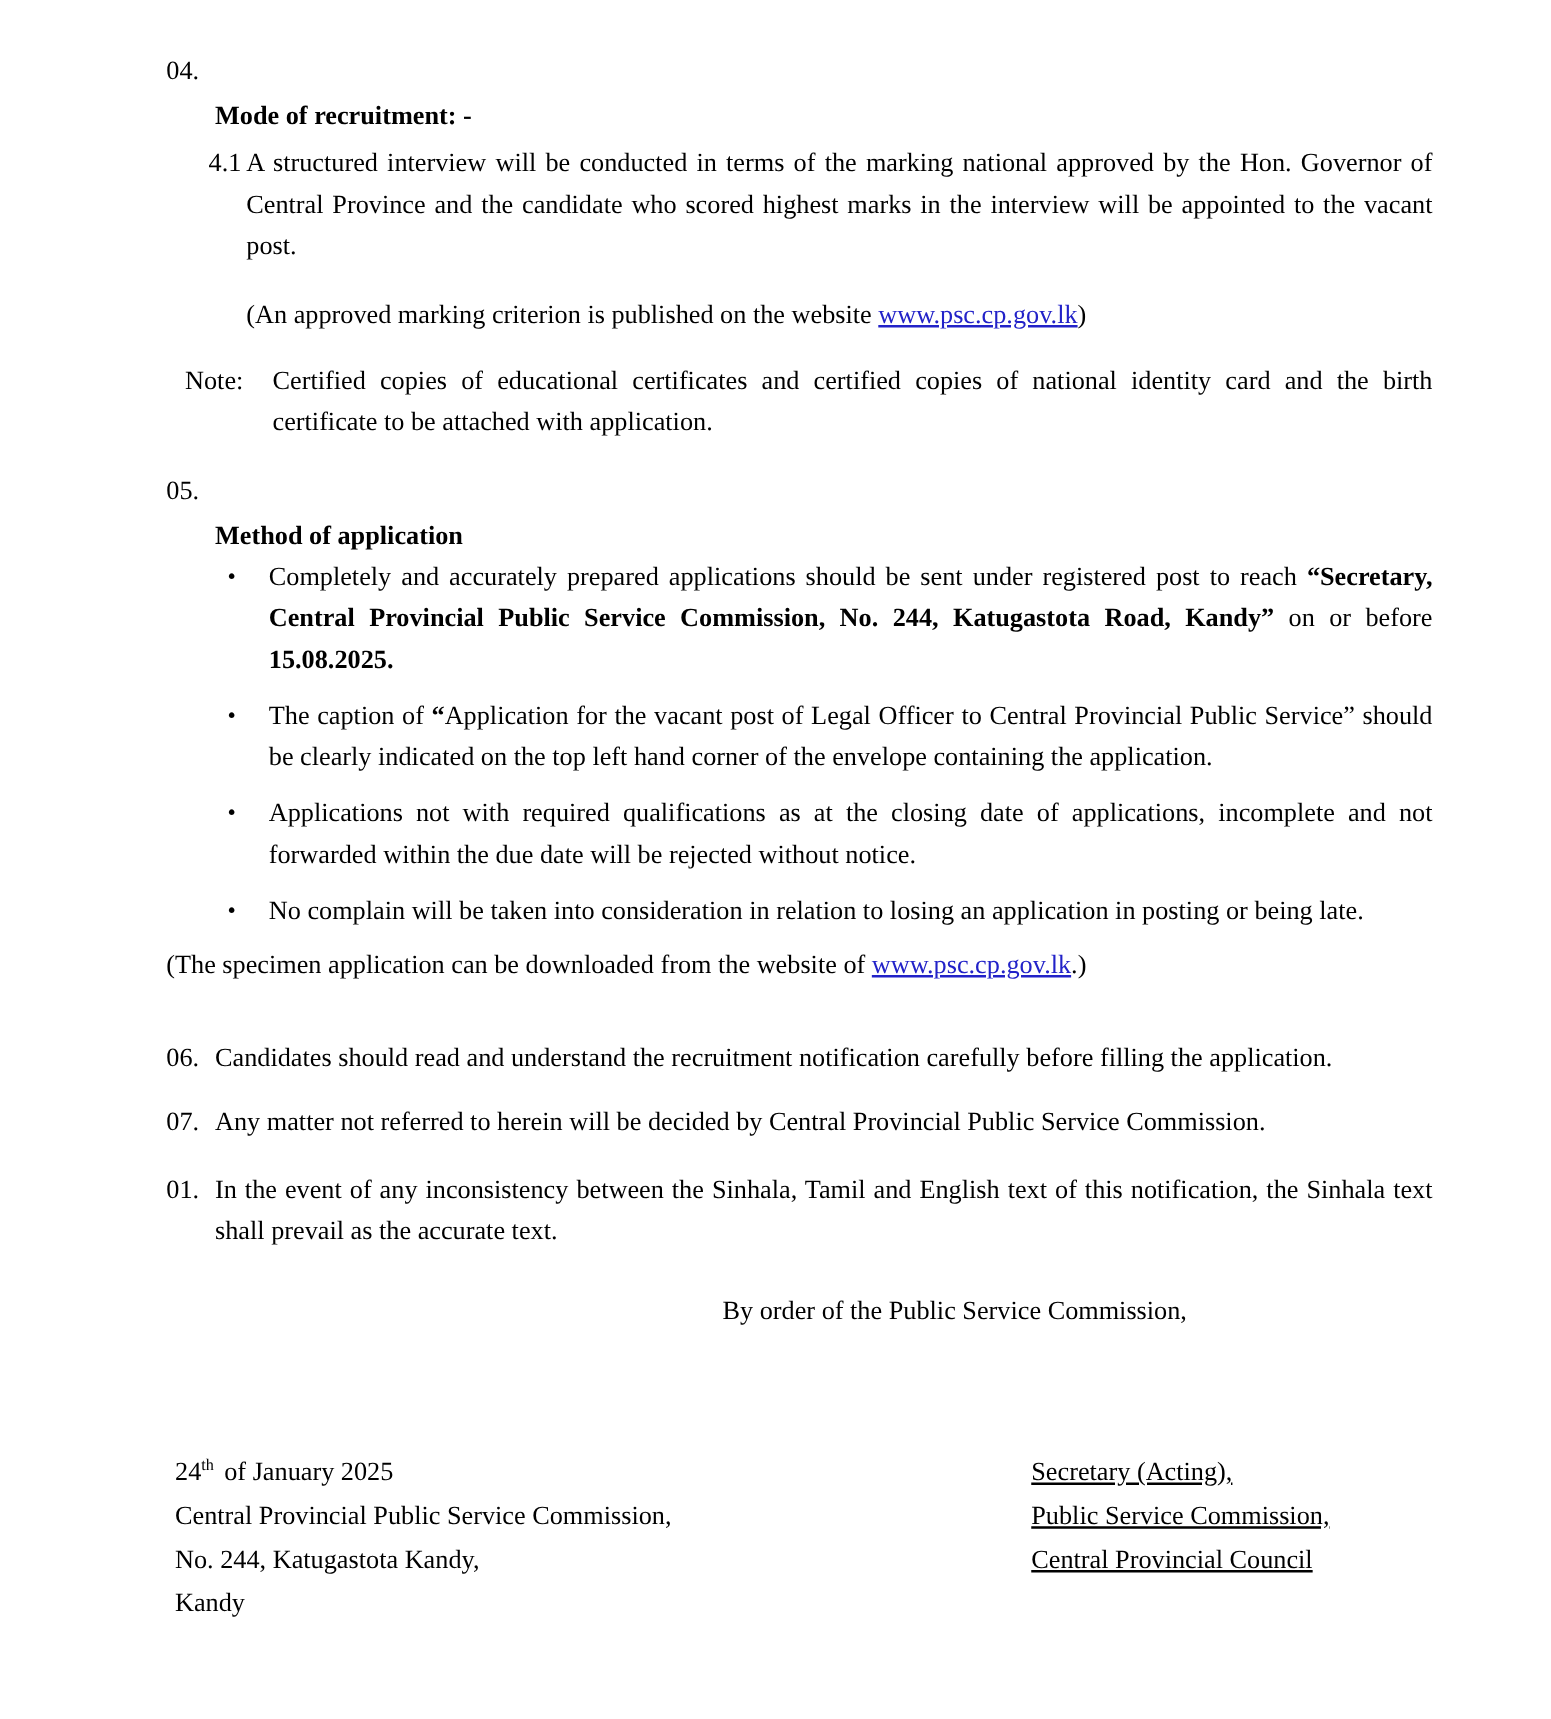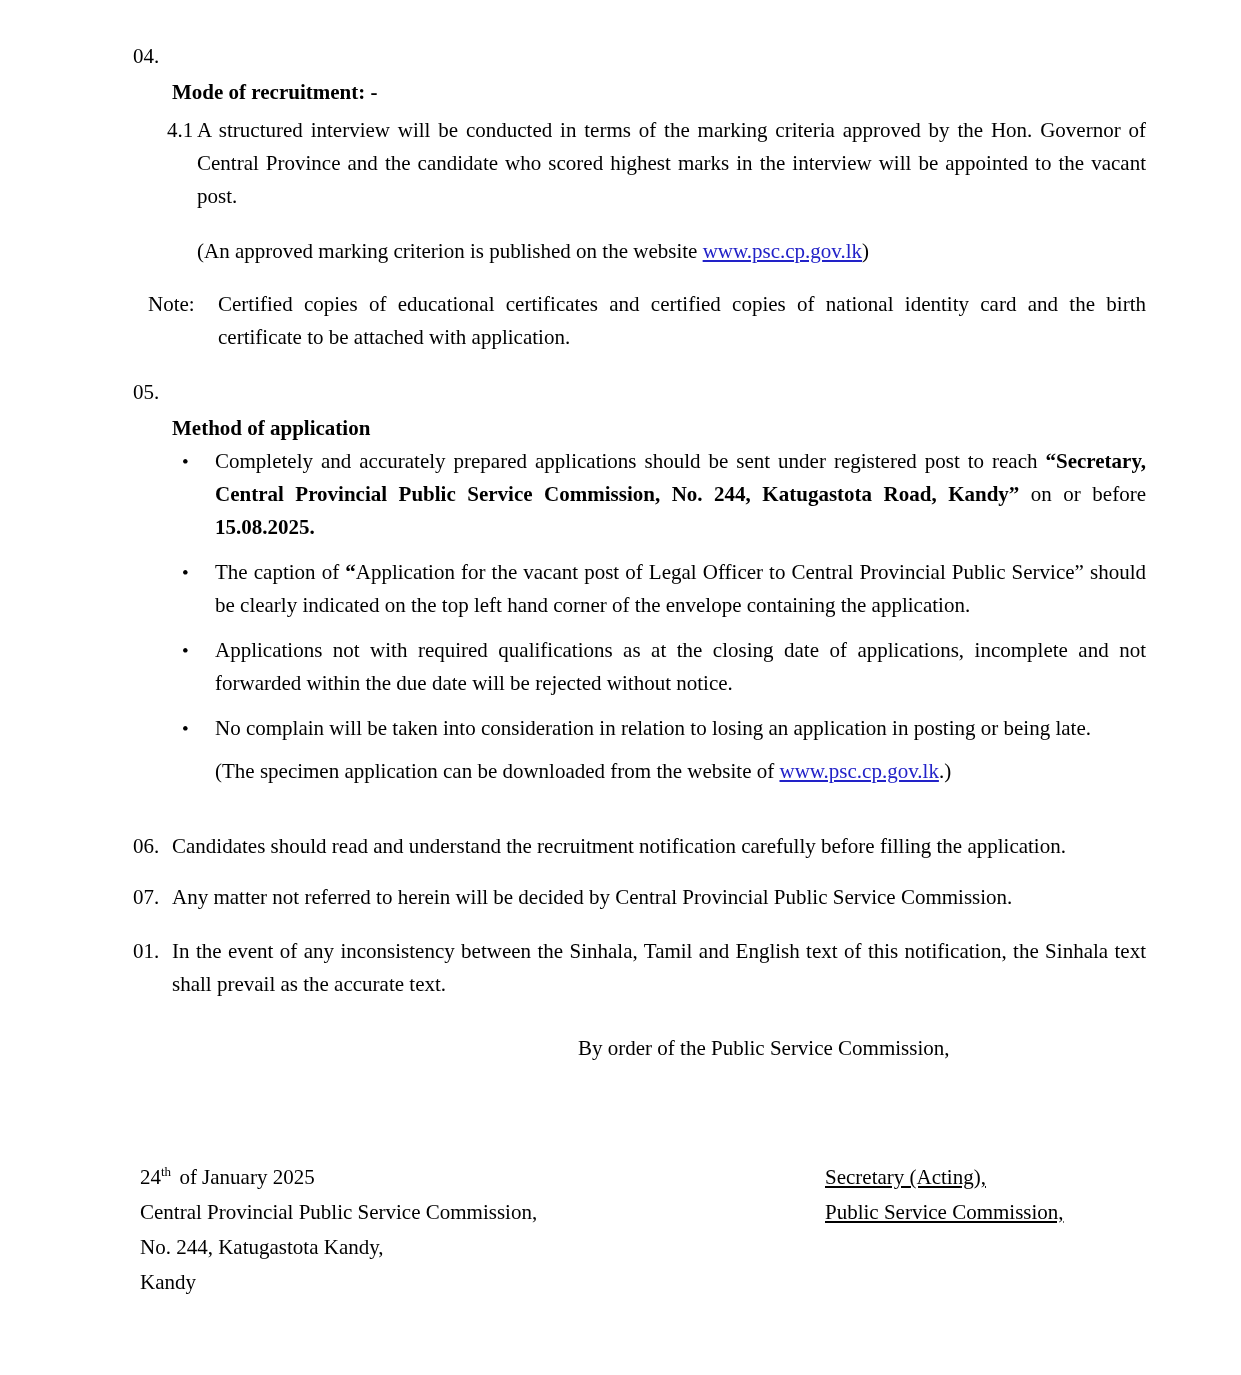--- a/index.html
+++ b/index.html
@@ -27,21 +27,21 @@
 
   .marking { margin-left: 64px; margin-bottom: 20px; }
 
   .note { margin-left: 15px; margin-bottom: 22px; }
   .notelabel { flex: 0 0 70px; }
 
   .bullet { margin-left: 49px; margin-bottom: 12px; }
   .bullet.last { margin-bottom: 10px; }
   .bulletcol { flex: 0 0 33px; font-size: 19px; }
 
-  .specimen { margin-left: 82px; margin-bottom: 42px; }
+  .specimen { margin-bottom: 42px; }
 
   .numbered { margin-bottom: 18px; }
   .numbered.s07 { margin-bottom: 21px; }
   .numbered.s08 { margin-bottom: 31px; }
 
   .by-order { margin-left: 445px; margin-bottom: 95px; }
 
   .sig-row { display: flex; line-height: 35px; }
   .sig-left  { margin-left: 7px; width: 685px; }
   .sig-right { flex: 1; text-decoration: underline; }
@@ -56,21 +56,21 @@
 
 <div class="page">
 
   <div class="row sec-head">
     <span class="numcol">04.</span>
     <span class="sec-title">Mode of recruitment: -</span>
   </div>
 
   <div class="row item41">
     <span class="numcol41">4.1</span>
-    <span class="txt">A structured interview will be conducted in terms of the marking criteria approved by the Hon. Governor of Central Province and the candidate who scored highest marks in the interview will be appointed to the vacant post.</span>
+    <span class="txt">A structured interview will be conducted in terms of the marking national approved by the Hon. Governor of Central Province and the candidate who scored highest marks in the interview will be appointed to the vacant post.</span>
   </div>
 
   <p class="marking"><span>(An approved marking criterion is published on the website </span><a class="doclink" style="color: rgb(34, 34, 200);">www.psc.cp.gov.lk</a><span>)</span></p>
 
   <div class="row note">
     <span class="notelabel">Note:</span>
     <span class="txt">Certified copies of educational certificates and certified copies of national identity card and the birth certificate to be attached with application.</span>
   </div>
 
   <div class="row sec-head s05">
@@ -120,16 +120,17 @@
   <div class="sig-row">
     <div class="sig-left">
       <div><span>24</span><sup>th</sup><span> of January 2025</span></div>
       <div>Central Provincial Public Service Commission,</div>
       <div>No. 244, Katugastota Kandy,</div>
       <div>Kandy</div>
     </div>
     <div class="sig-right">
       <div>Secretary (Acting),</div>
       <div>Public Service Commission,</div>
+      <div>Central Provincial Council</div>
     </div>
   </div>
 
 </div>
 
 </body></html>

